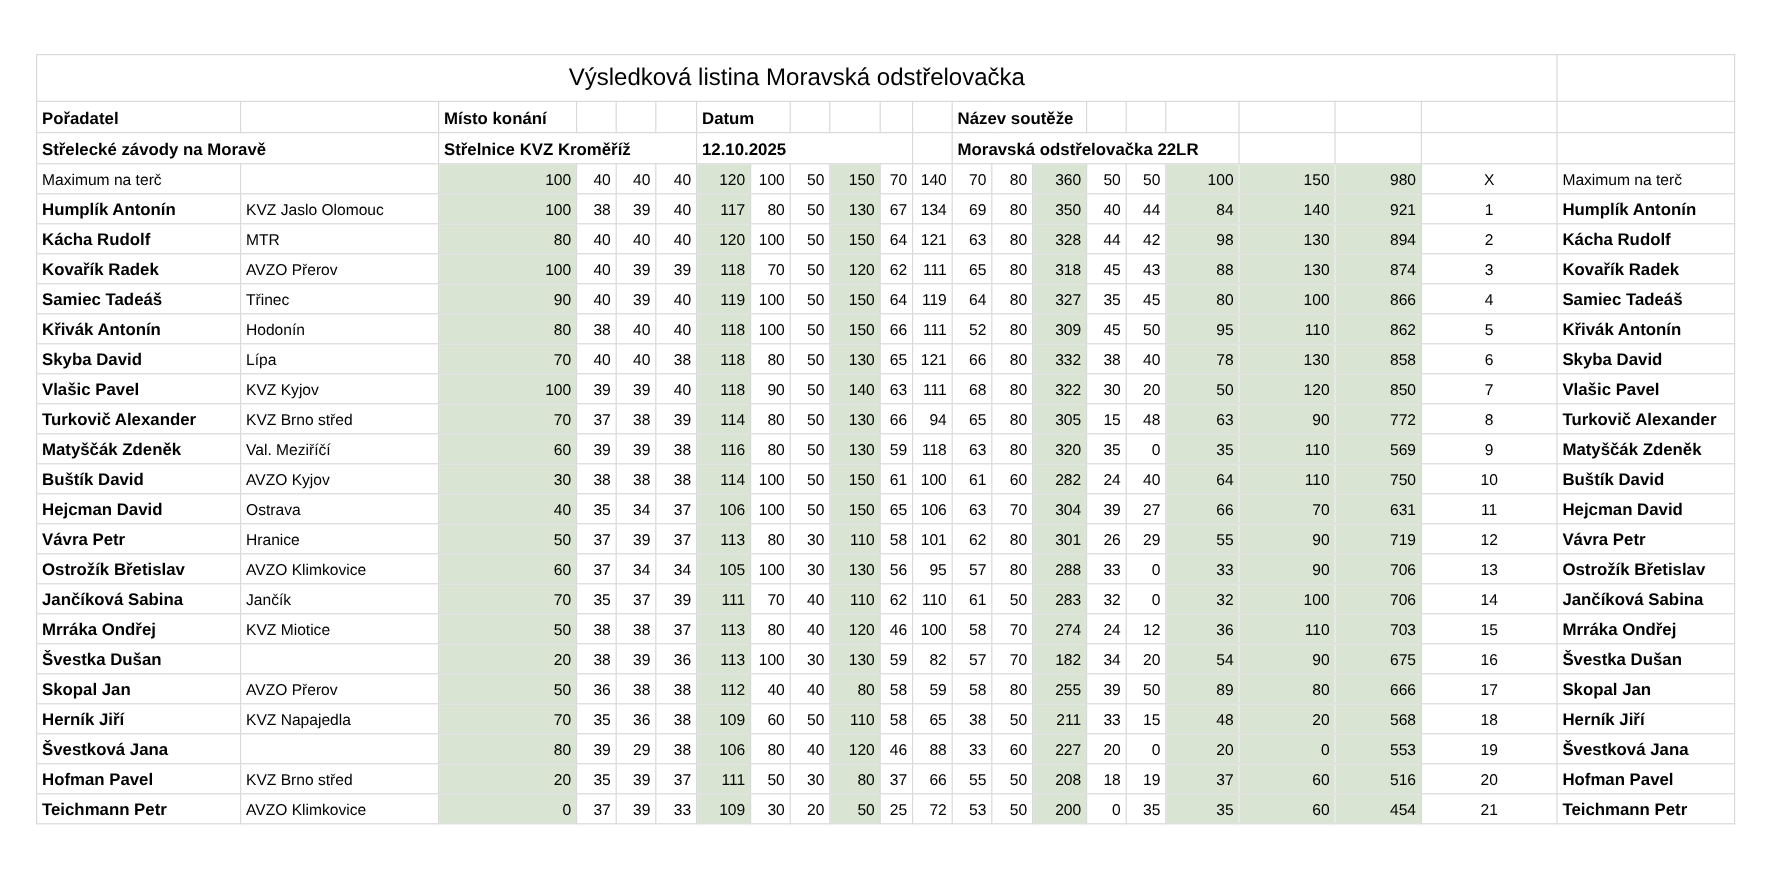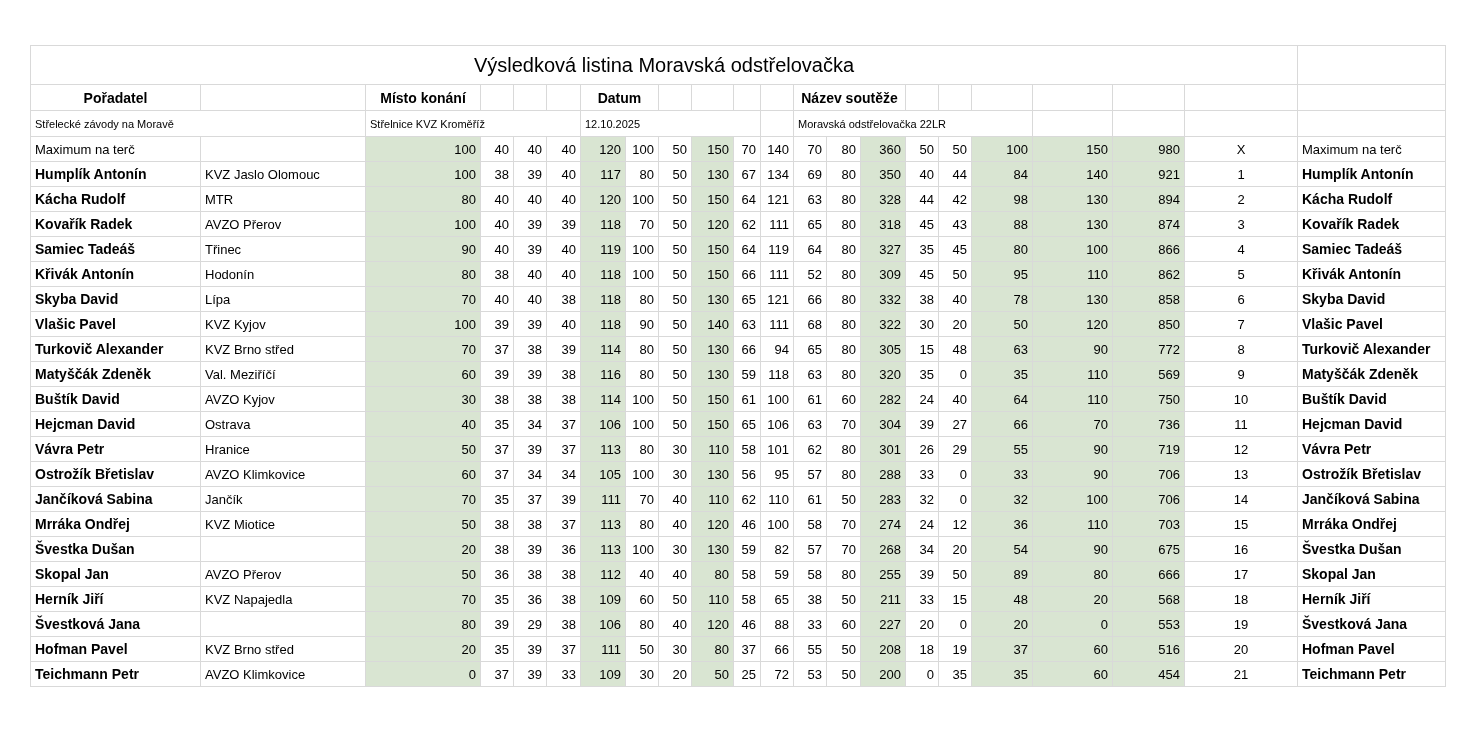--- a/index.html
+++ b/index.html
@@ -2,22 +2,22 @@
 <html><head>
 <meta charset="utf-8">
 <style>
   html,body{margin:0;padding:0;background:#ffffff;}
   body{width:1480px;height:744px;font-family:"Liberation Sans",sans-serif;color:#000;position:relative;}
   table{border-collapse:collapse;table-layout:fixed;position:absolute;left:30px;top:45px;}
   td{border:1px solid #d9d9d9;padding:0 4px;font-size:13px;height:25px;box-sizing:border-box;
      white-space:nowrap;overflow:hidden;vertical-align:middle;background:#fff;}
   tr.title-row td{height:39px;font-size:20px;text-align:center;}
   tr.label-row td{height:26px;}
-  .lbl{font-weight:bold;font-size:14px;text-align:center;}
-  .val{font-weight:normal;font-size:11px;margin-top:16px;}
+  .lbl{font-weight:bold;font-size:14px;}
+  .val{font-weight:bold;font-size:14px;margin-top:16px;}
   .hdr{font-weight:bold;font-size:13px;}
   .num{text-align:right;}
   .right{}
   .center{text-align:center;}
   .green{background:#d9e5d2;}
   .b{font-weight:normal;}
   .pname{font-size:14px;font-weight:bold;}
   .pname-reg{font-size:13px;font-weight:normal;}
   .ov{overflow:visible;}
 </style>
@@ -370,21 +370,21 @@
         <td class="num green">150</td>
         <td class="num">65</td>
         <td class="num">106</td>
         <td class="num">63</td>
         <td class="num">70</td>
         <td class="num green">304</td>
         <td class="num">39</td>
         <td class="num">27</td>
         <td class="num green">66</td>
         <td class="num green">70</td>
-        <td class="num green b">736</td>
+        <td class="num green b">631</td>
         <td class="center b">11</td>
         <td class="pname ov">Hejcman David</td>
       </tr>
       <tr>
         <td class="pname ov">Vávra Petr</td>
         <td class="">Hranice</td>
         <td class="num green">50</td>
         <td class="num">37</td>
         <td class="num">39</td>
         <td class="num">37</td>
@@ -485,21 +485,21 @@
         <td class="num">39</td>
         <td class="num">36</td>
         <td class="num green">113</td>
         <td class="num">100</td>
         <td class="num">30</td>
         <td class="num green">130</td>
         <td class="num">59</td>
         <td class="num">82</td>
         <td class="num">57</td>
         <td class="num">70</td>
-        <td class="num green">268</td>
+        <td class="num green">182</td>
         <td class="num">34</td>
         <td class="num">20</td>
         <td class="num green">54</td>
         <td class="num green">90</td>
         <td class="num green b">675</td>
         <td class="center b">16</td>
         <td class="pname ov">Švestka Dušan</td>
       </tr>
       <tr>
         <td class="pname ov">Skopal Jan</td>

